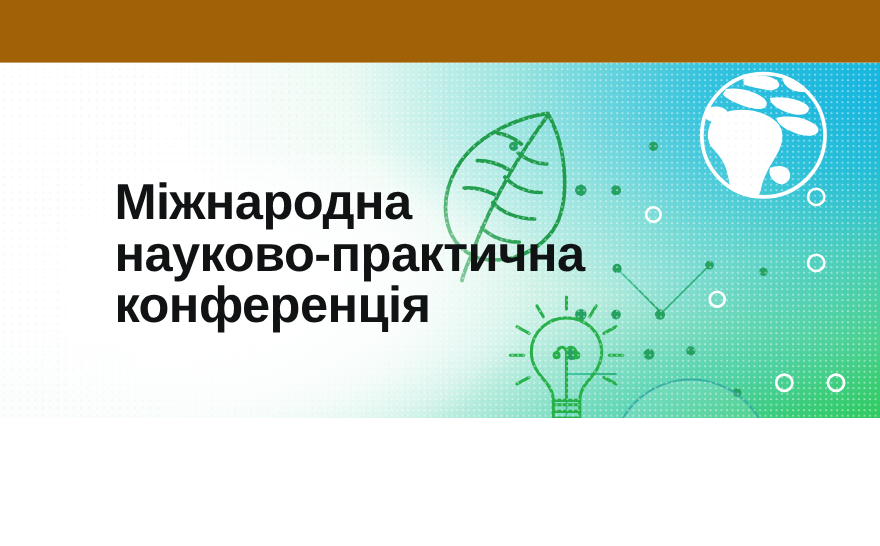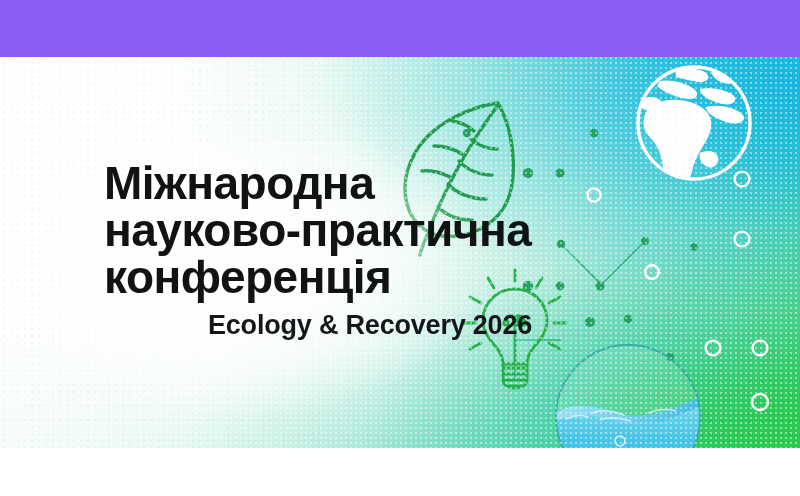--- a/index.html
+++ b/index.html
@@ -11,22 +11,22 @@
   body {
     width: 800px;
     height: 496px;
     font-family: "Liberation Sans", sans-serif;
     overflow: hidden;
   }
 
   .banner-page {
     position: relative;
     width: 800px;
-    height: 448px;
-    background: #8b5cf6;
+    height: 380px;
+    background: #a16207;
     overflow: hidden;
   }
 
   
   .artwork {
     position: absolute;
     left: 0;
     top: 57px;
     width: 800px;
     height: 398px;
@@ -350,17 +350,16 @@
     <div class="grad-texture"></div>
   </div>
 
   <div class="text-block">
     <div class="text-scrim"></div>
 
     <h1 class="title">Міжнародна
 науково-практична
 конференція</h1>
 
-    <p class="subtitle">Ecology &amp; Recovery 2026</p>
 
   </div>
 
 </div>
 
 </body></html>

